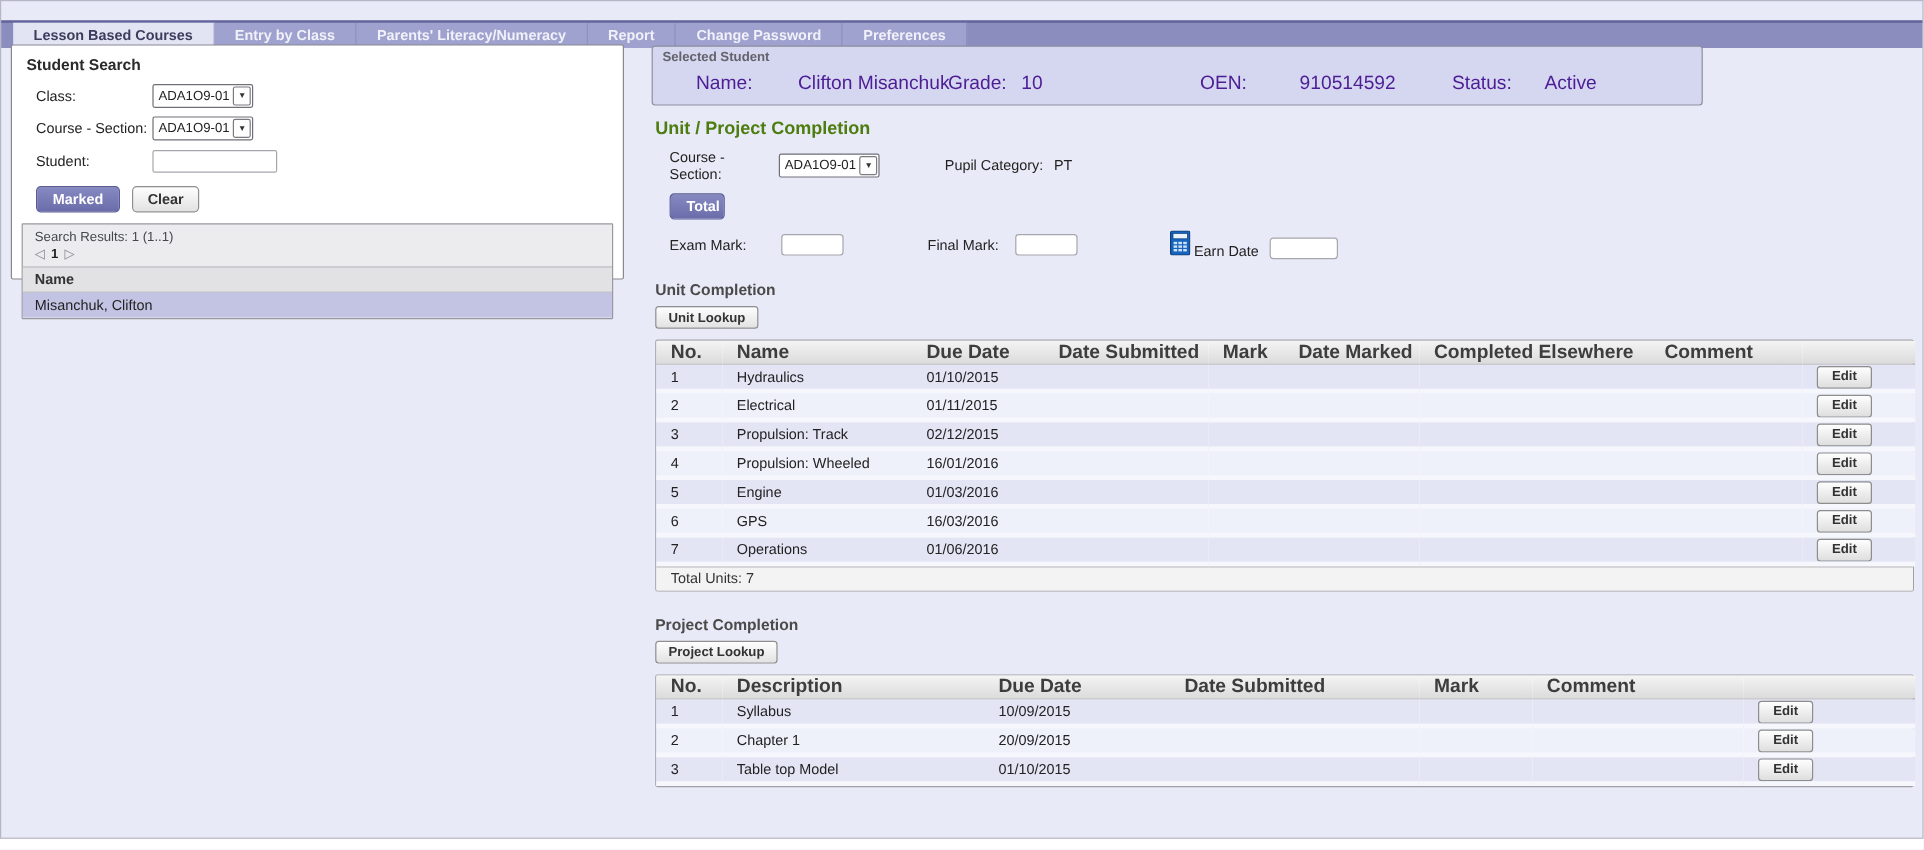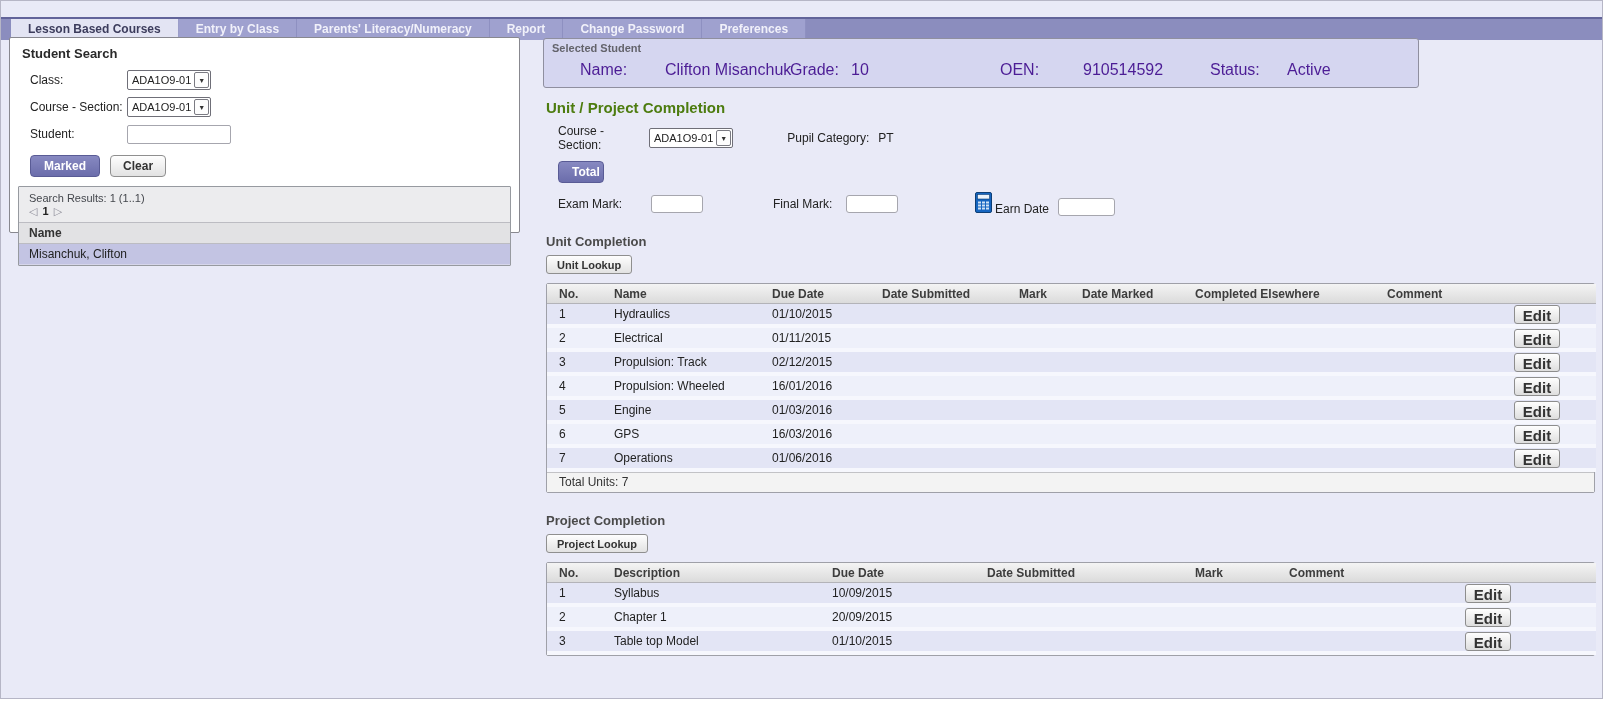--- a/index.html
+++ b/index.html
@@ -97,28 +97,28 @@
   .calc-wrap { margin-left:77px; display:flex; align-items:flex-end; }
   .earn-label { margin-left:3px; }
   .earn-input { margin-left:9px; width:57px; }
   .lookup-btn { margin-top:6px; height:19px; font-size:11px; padding:0 10px; border-radius:3px; }
 
   .tbl-wrap { margin-top:9px; border:1px solid #9fa0a8; border-radius:2px; background:#fff; width:1049px; }
   table { border-collapse:separate; border-spacing:0; table-layout:fixed; width:100%; font-size:12px; }
   thead th {
     background:linear-gradient(#f4f4f4,#dbdbdb); height:20px; text-align:left;
     padding:0 0 0 12px; font-weight:bold; color:#3d3d3d;
-    border-bottom:1px solid #b3b3b8; font-size:12px; white-space:nowrap;
+    border-bottom:1px solid #b3b3b8; font-size:16px; white-space:nowrap;
   }
   tbody td { height:24px; padding:0 0 0 12px; color:#222; border-bottom:4px solid #f6f7fd; white-space:nowrap; overflow:hidden; }
   tbody tr:nth-child(odd) td  { background:#e3e5f5; }
   tbody tr:nth-child(even) td { background:#eef0fa; }
   .edit-cell { padding-left:12px; }
   .edit-btn {
-    height:19px; width:46px; font-size:15px; font-weight:bold; color:#333;
+    height:19px; width:46px; font-size:11px; font-weight:bold; color:#333;
     background:linear-gradient(#fefefe,#dedede); border:1px solid #8d8d8d;
     border-radius:3px; font-family:inherit; cursor:pointer;
   }
   .tbl-footer {
     background:#f3f3f3; border-top:1px solid #c2c2c6; font-size:12px; color:#333;
     padding:2px 12px 3px; min-height:16px;
   }
 </style>
 </head>
 <body>

